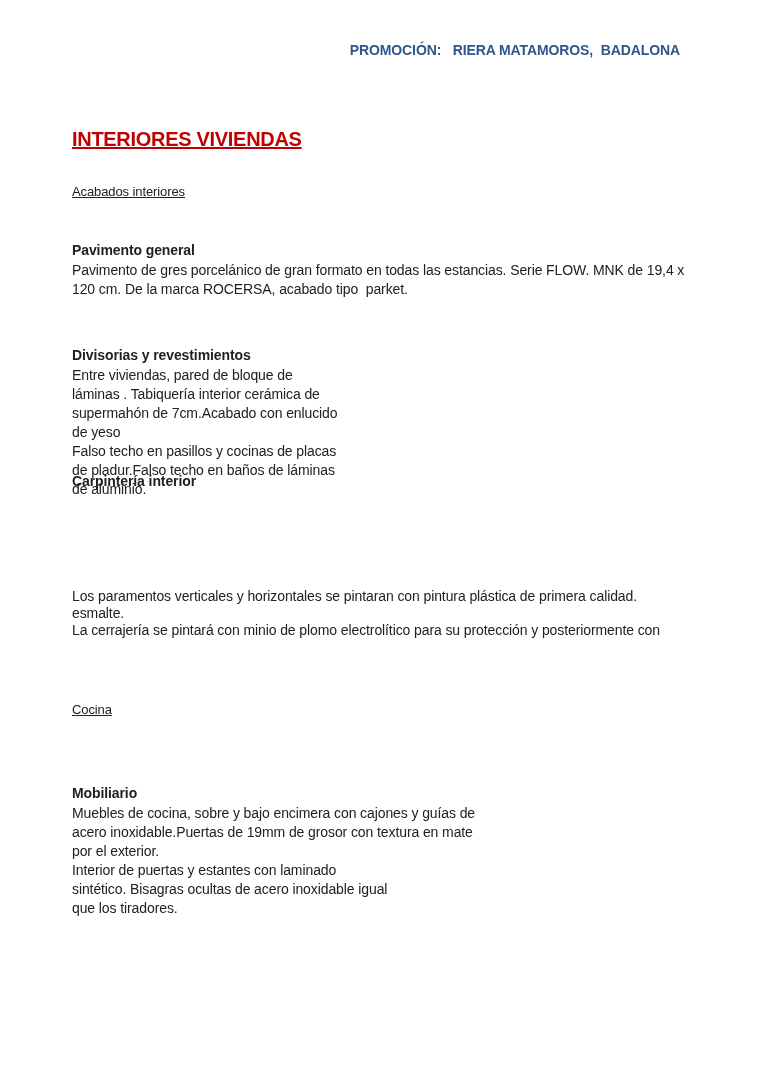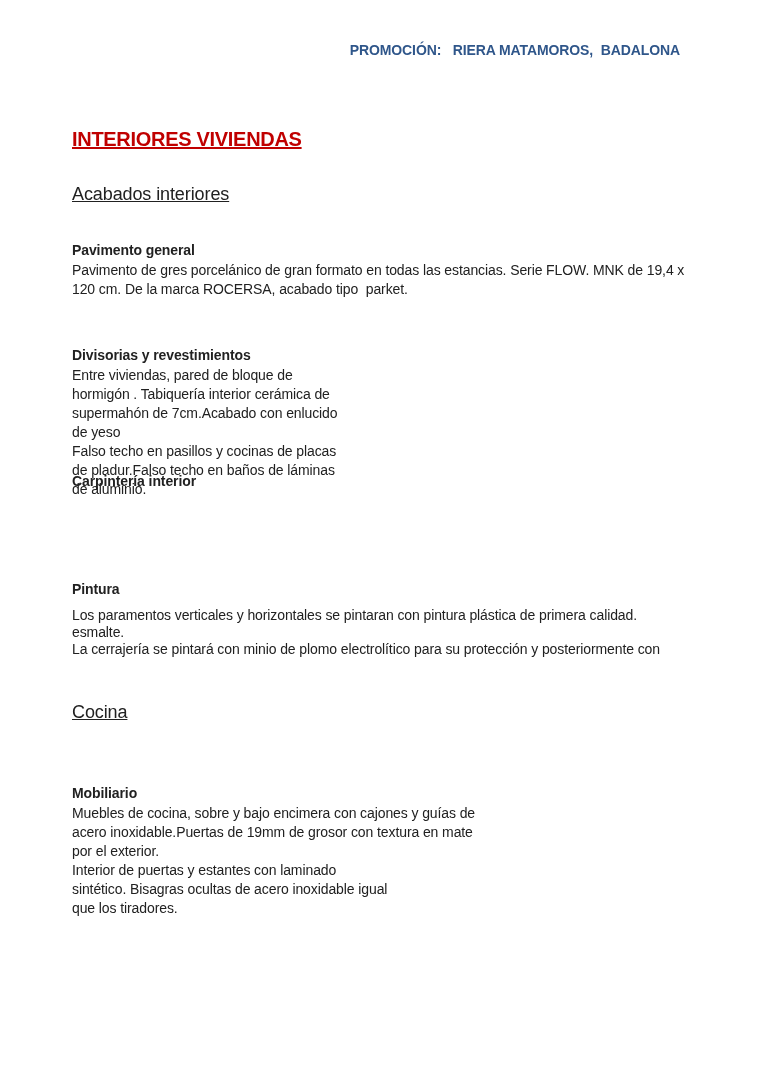--- a/index.html
+++ b/index.html
@@ -35,21 +35,21 @@
     font-weight: bold;
     font-size: 20px;
     letter-spacing: -0.3px;
     color: var(--heading-red, #C00000);
     text-decoration: underline;
     white-space: pre;
   }
   .sub-heading {
     position: absolute;
     left: 72px;
-    font-size: 18px;
+    font-size: 13px;
     text-decoration: underline;
     white-space: pre;
   }
   .sub-heading.acabados { top: 184px; }
   .sub-heading.cocina   { top: 702px; }
   .section {
     position: absolute;
     left: 72px;
     line-height: 19px;
   }
@@ -85,35 +85,34 @@
     <div class="para">
       <div class="line">Pavimento de gres porcelánico de gran formato en todas las estancias. Serie FLOW. MNK de 19,4 x</div>
       <div class="line">120 cm. De la marca ROCERSA, acabado tipo  parket.</div>
     </div>
   </div>
 
   <div class="section divisorias">
     <div class="sec-title">Divisorias y revestimientos</div>
     <div class="para">
       <div class="line">Entre viviendas, pared de bloque de</div>
-      <div class="line">hormigón . Tabiquería interior cerámica de</div>
+      <div class="line">láminas . Tabiquería interior cerámica de</div>
       <div class="line">supermahón de 7cm.Acabado con enlucido</div>
       <div class="line">de yeso</div>
       <div class="line">Falso techo en pasillos y cocinas de placas</div>
       <div class="line">de pladur.Falso techo en baños de láminas</div>
       <div class="line">de aluminio.</div>
     </div>
   </div>
 
   <div class="section carpinteria">
     <div class="sec-title">Carpintería interior</div>
   </div>
 
   <div class="section pintura">
-    <div class="sec-title">Pintura</div>
     <div class="para">
       <div class="line">Los paramentos verticales y horizontales se pintaran con pintura plástica de primera calidad.</div>
       <div class="line">esmalte.</div>
       <div class="line">La cerrajería se pintará con minio de plomo electrolítico para su protección y posteriormente con</div>
     </div>
   </div>
 
   <div class="sub-heading cocina">Cocina</div>
 
   <div class="section mobiliario">

